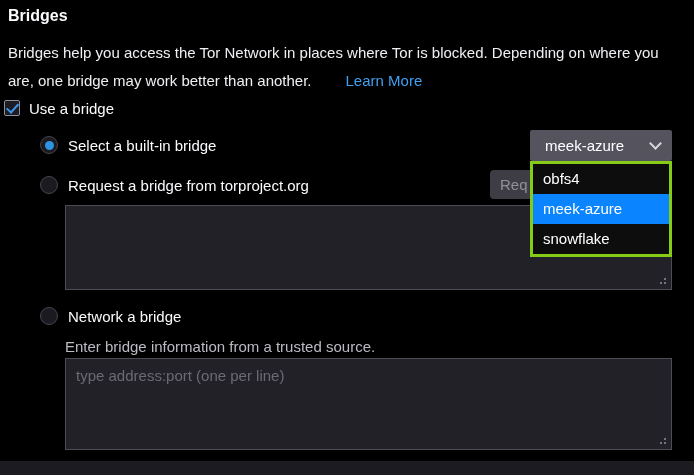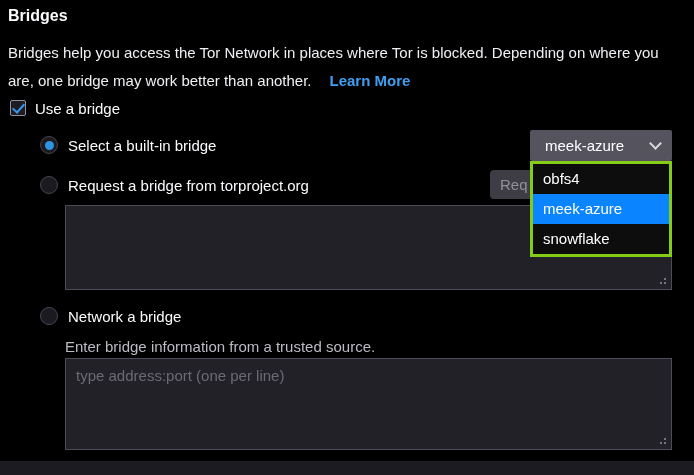--- a/index.html
+++ b/index.html
@@ -13,25 +13,25 @@
     padding-left:28px;
   }
   .abs{position:absolute;}
   .page-title{
     left:8px;top:7px;
     font-size:16px;font-weight:bold;color:#fbfbfe;
   }
   .desc-line{left:8px;font-size:15px;color:#f0f0f4;white-space:nowrap;}
   .desc-line1{top:44px;}
   .desc-line2{top:72px;}
-  .learn-more{color:#3fa0f2;text-decoration:none;margin-left:18px;cursor:pointer;font-weight:bold;}
+  .learn-more{color:#3fa0f2;text-decoration:none;margin-left:34px;cursor:pointer;}
 
   .row{display:flex;align-items:center;}
   
-  .cb-row{left:10px;top:98px;height:20px;gap:9px;}
+  .cb-row{left:4px;top:98px;height:20px;gap:9px;}
   .checkbox{
     width:16px;height:16px;box-sizing:border-box;
     border:1px solid #8f8f9d;border-radius:2px;background:#1d1c23;
     display:flex;align-items:center;justify-content:center;cursor:pointer;
   }
   .check-glyph{
     width:5px;height:10px;margin-top:-3px;
     border-right:2px solid #3b97ef;border-bottom:2px solid #3b97ef;
     transform:rotate(42deg);
   }

